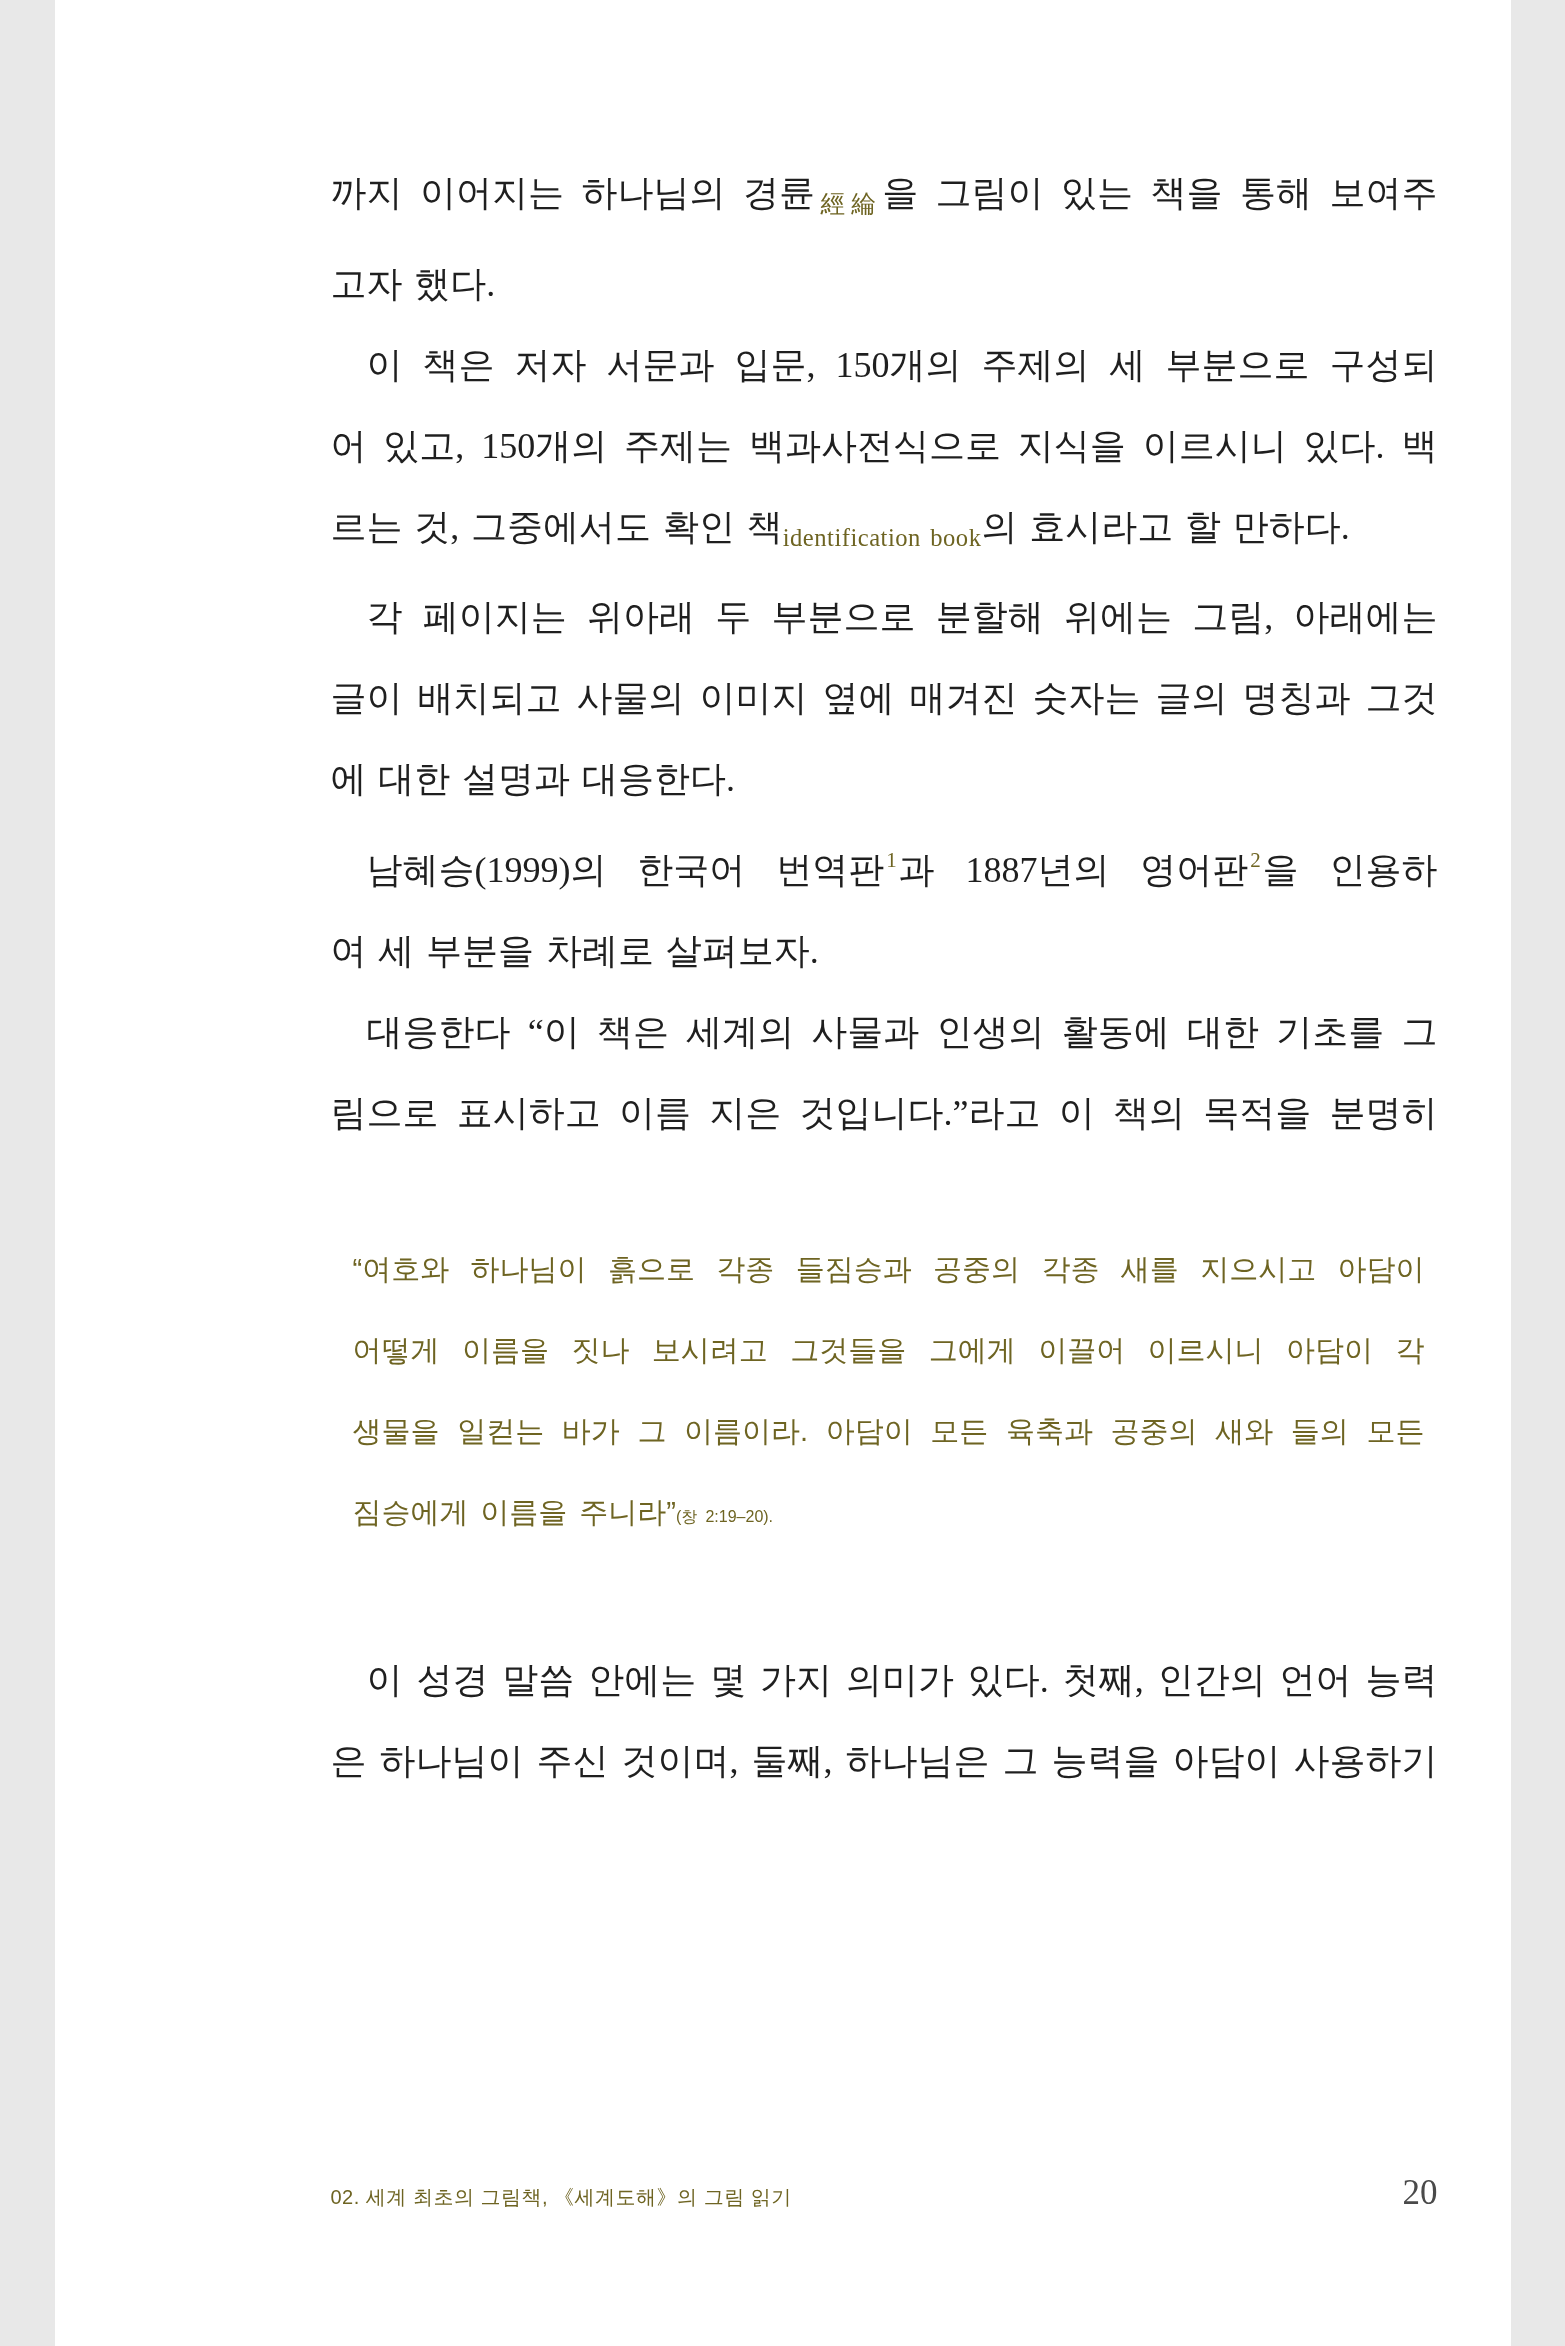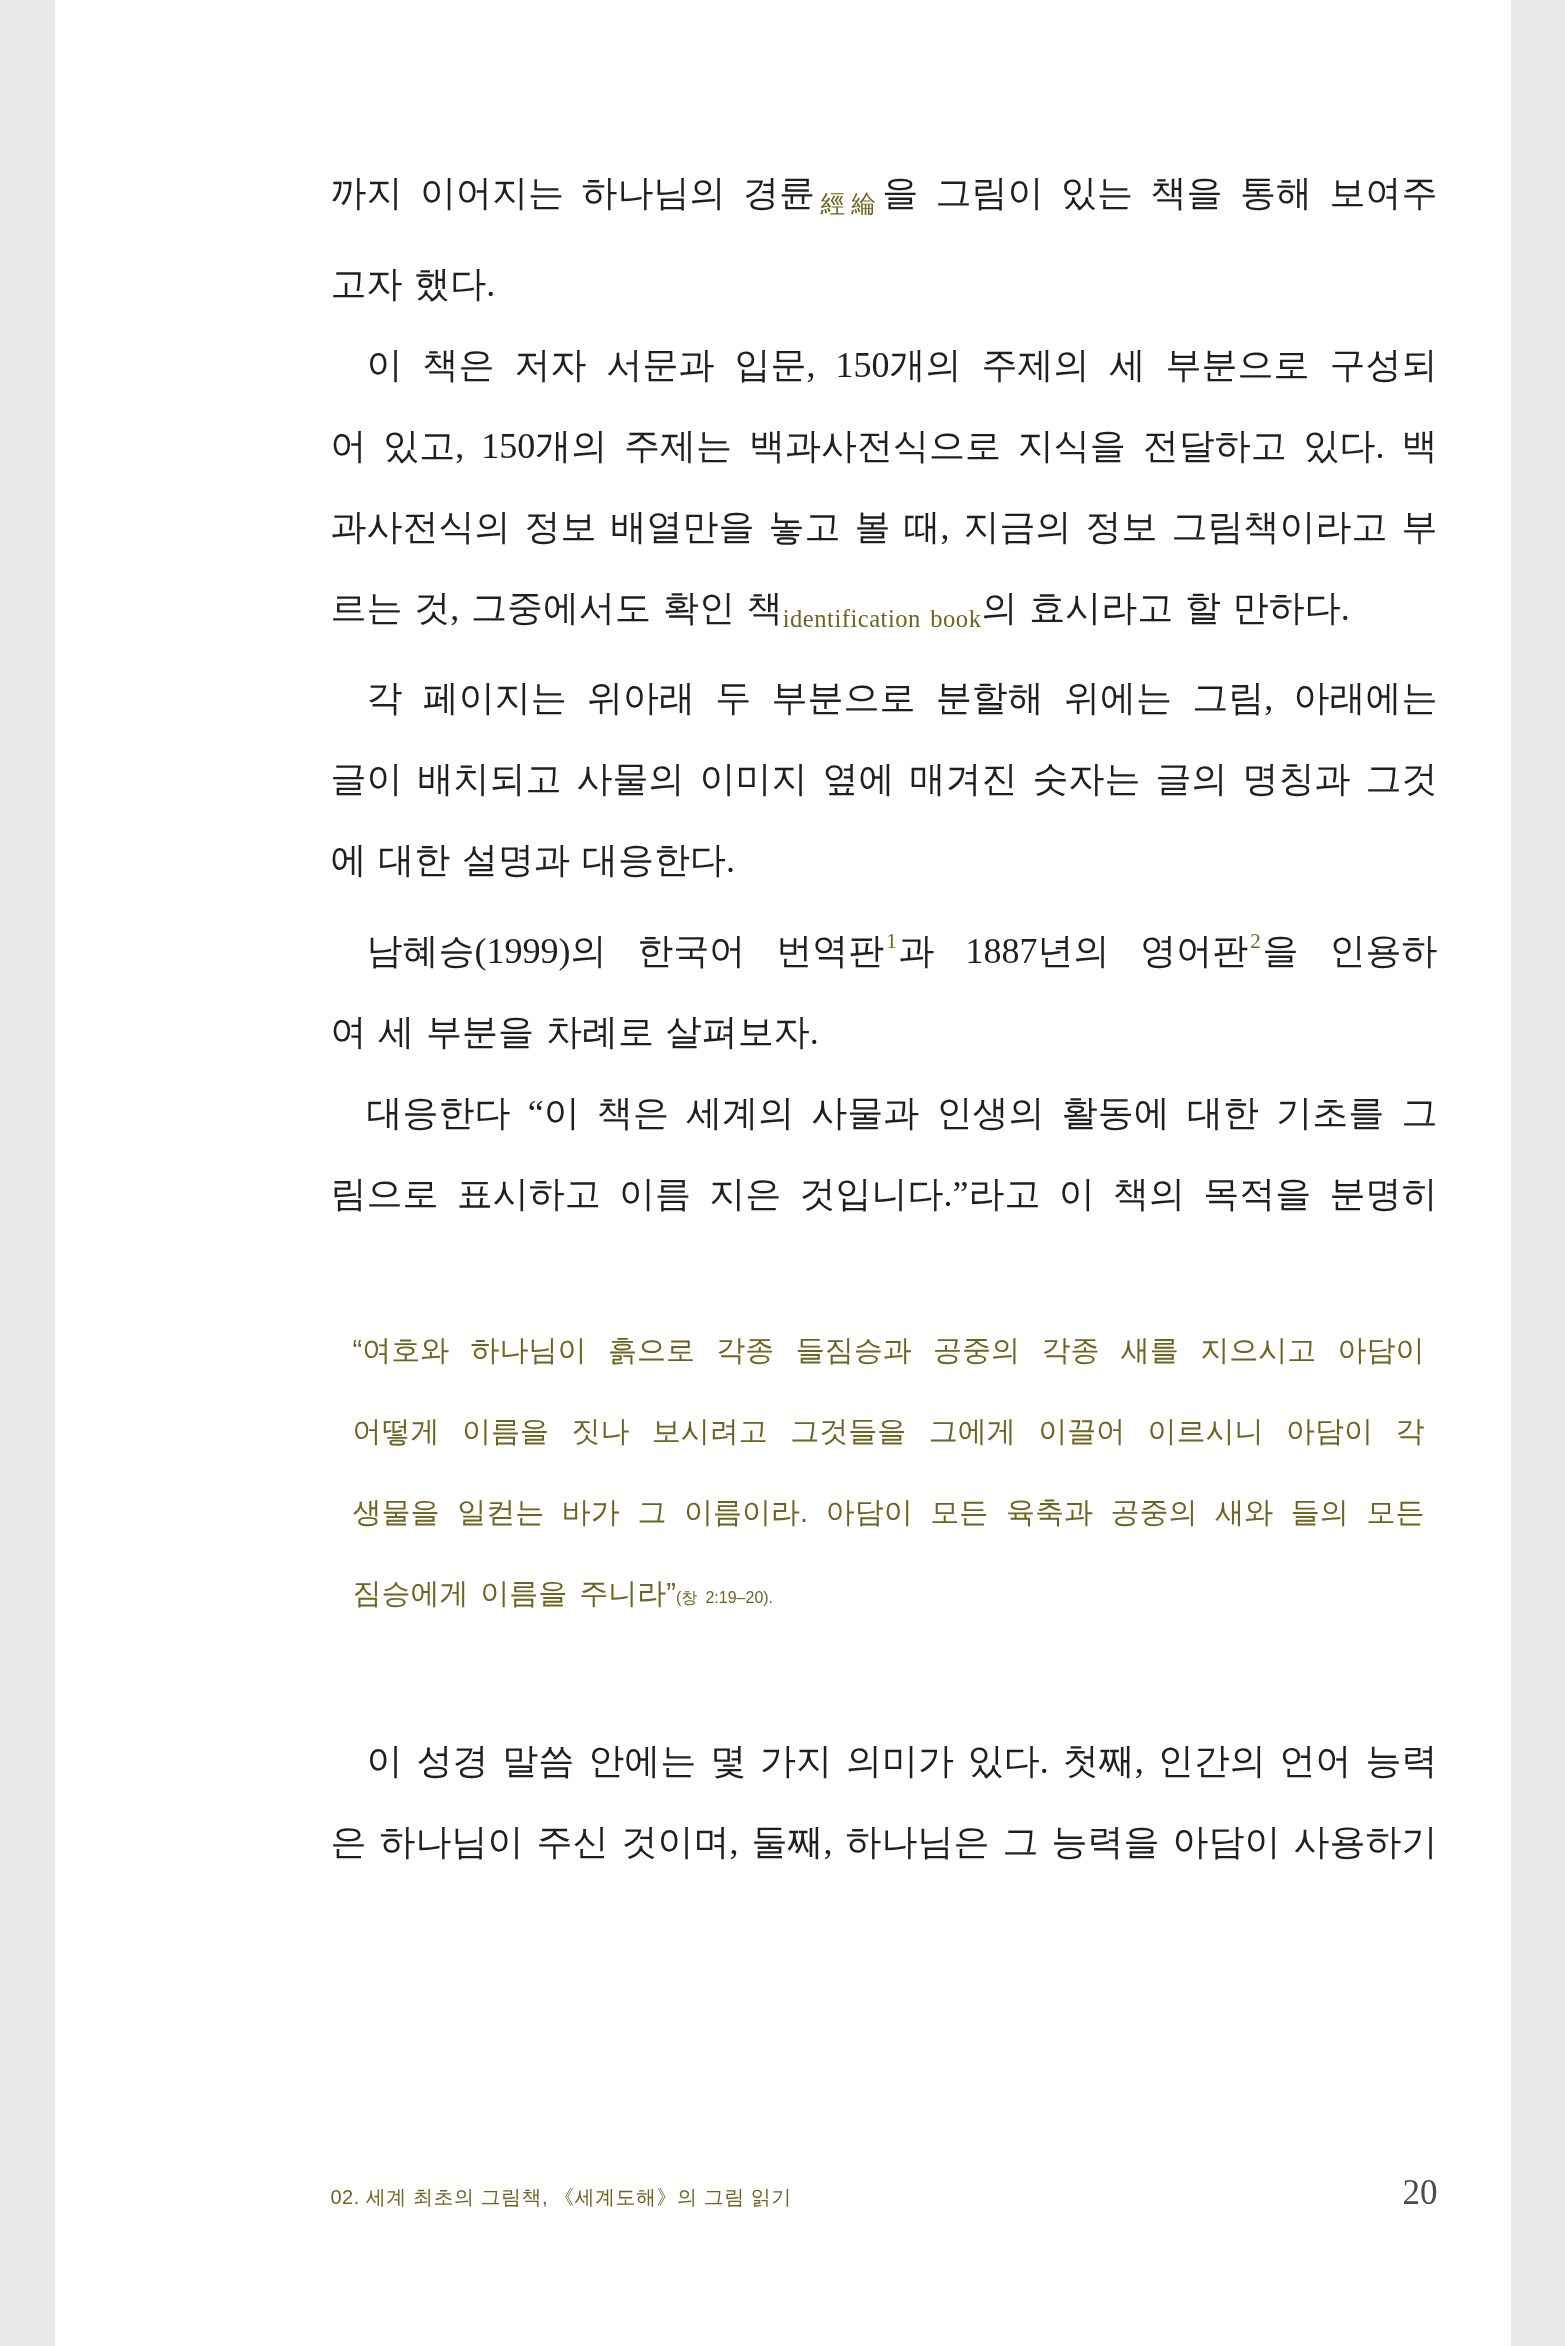--- a/index.html
+++ b/index.html
@@ -81,22 +81,21 @@
 </head>
 <body>
 
 <div class="page" style="--accent: #6e6422; background: rgb(255, 255, 255);">
 
   <div class="text-block" style="color: rgb(31, 31, 31);">
     <div>
         <div class="line j"><span class="seg-n">까지 이어지는 하나님의 경륜</span><span class="seg-a">經綸</span><span class="seg-n">을 그림이 있는 책을 통해 보여주</span></div>
         <div class="line l"><span class="seg-n">고자 했다.</span></div>
         <div class="line ji"><span class="seg-n">이 책은 저자 서문과 입문, 150개의 주제의 세 부분으로 구성되</span></div>
-        <div class="line j"><span class="seg-n">어 있고, 150개의 주제는 백과사전식으로 지식을 전달하고 있다. 백</span></div>
-        <div class="line j"><span class="seg-n">과사전식의 정보 배열만을 놓고 볼 때, 지금의 정보 그림책이라고 부</span></div>
+        <div class="line j"><span class="seg-n">어 있고, 150개의 주제는 백과사전식으로 지식을 이르시니 있다. 백</span></div>
         <div class="line l"><span class="seg-n">르는 것, 그중에서도 확인 책</span><span class="seg-a">identification book</span><span class="seg-n">의 효시라고 할 만하다.</span></div>
         <div class="line ji"><span class="seg-n">각 페이지는 위아래 두 부분으로 분할해 위에는 그림, 아래에는</span></div>
         <div class="line j"><span class="seg-n">글이 배치되고 사물의 이미지 옆에 매겨진 숫자는 글의 명칭과 그것</span></div>
         <div class="line l"><span class="seg-n">에 대한 설명과 대응한다.</span></div>
         <div class="line ji"><span class="seg-n">남혜승(1999)의 한국어 번역판</span><span class="seg-s">1</span><span class="seg-n">과 1887년의 영어판</span><span class="seg-s">2</span><span class="seg-n">을 인용하</span></div>
         <div class="line l"><span class="seg-n">여 세 부분을 차례로 살펴보자.</span></div>
         <div class="line ji"><span class="seg-n">대응한다 “이 책은 세계의 사물과 인생의 활동에 대한 기초를 그</span></div>
         <div class="line j"><span class="seg-n">림으로 표시하고 이름 지은 것입니다.”라고 이 책의 목적을 분명히</span></div>
       </div>
 

